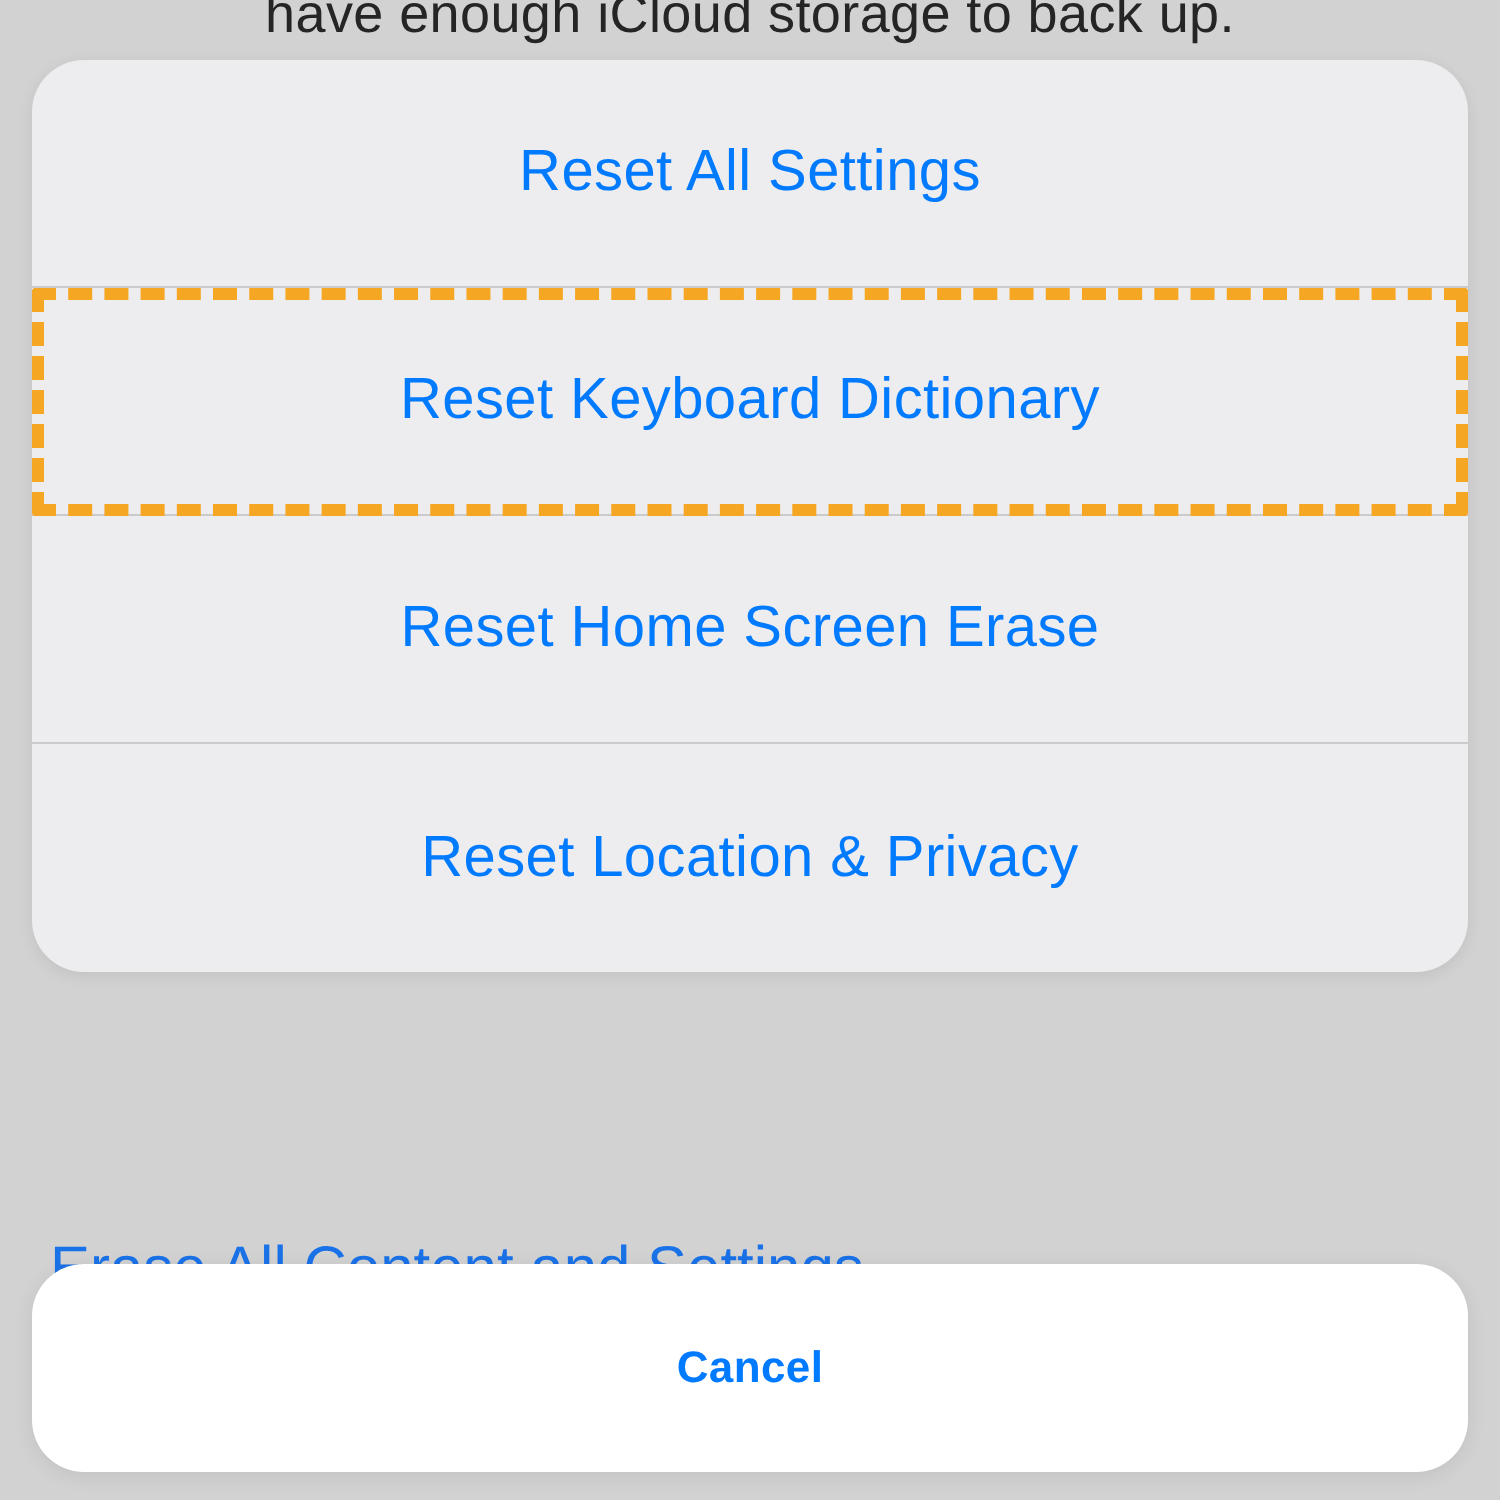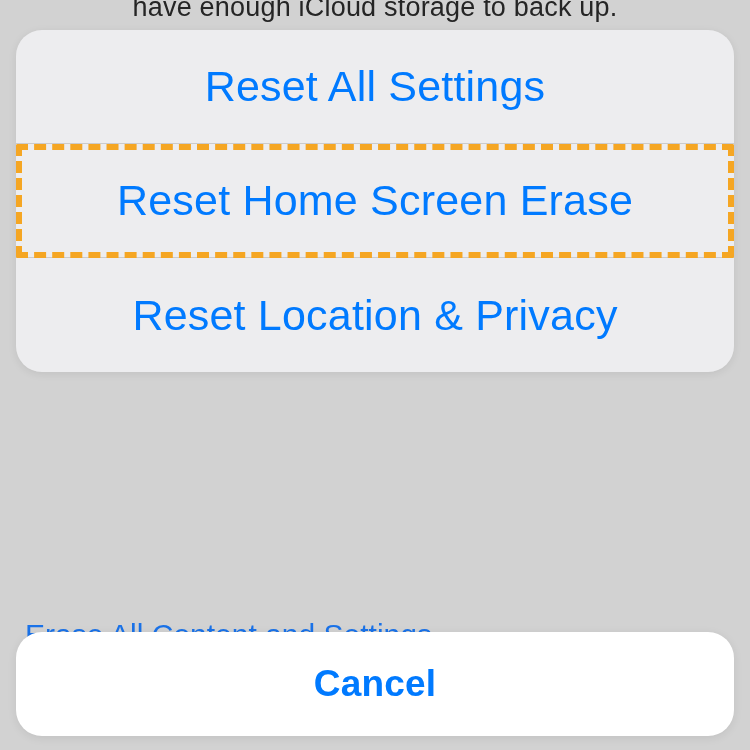--- a/index.html
+++ b/index.html
@@ -54,21 +54,21 @@
       background: rgba(237, 237, 239, 0.96);
       border-radius: 26px;
       overflow: hidden;
       box-shadow: 0 2px 8px rgba(0,0,0,0.08);
     }
     .sheet-option {
       height: 114px;
       display: flex;
       align-items: center;
       justify-content: center;
-      font-size: 43px;
+      font-size: 29px;
       color: #007aff;
       font-weight: 400;
       border-bottom: 1px solid rgba(140,140,140,0.35);
       position: relative;
       letter-spacing: 0.2px;
     }
     .sheet-option:last-child {
       border-bottom: none;
     }
     .highlight-box {
@@ -86,40 +86,43 @@
       position: absolute;
       left: 16px;
       right: 16px;
       bottom: 14px;
       background: #ffffff;
       border-radius: 26px;
       height: 104px;
       display: flex;
       align-items: center;
       justify-content: center;
-      font-size: 37px;
+      font-size: 22px;
       color: #007aff;
       font-weight: 600;
       letter-spacing: 0.2px;
       box-shadow: 0 2px 10px rgba(0,0,0,0.08);
     }
   </style>
 </head>
 <body>
 
 <div class="background-layer">
   <div class="bg-text-top">have enough iCloud storage to back up.</div>
   <div class="bg-row bg-row-erase">Erase All Content and Settings</div>
 </div>
 
 <div class="action-sheet">
   <div class="sheet-option">
     <span>Reset All Settings</span>
   </div>
   <div class="sheet-option">
+    <span>Reset Keyboard Dictionary</span>
+  </div>
+  <div class="sheet-option">
     <span>Reset Home Screen Erase</span>
   </div>
   <div class="sheet-option">
     <span>Reset Location &amp; Privacy</span>
   </div>
 </div>
 
 <div class="highlight-box"></div>
 
 <div class="cancel-sheet">

